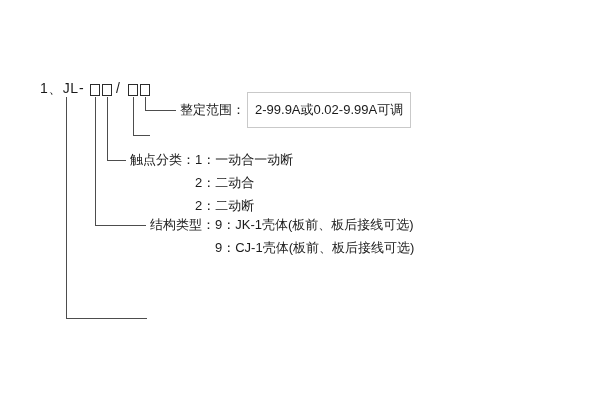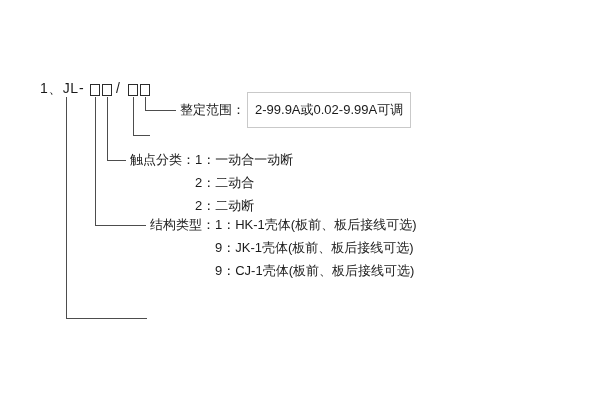--- a/index.html
+++ b/index.html
@@ -52,20 +52,19 @@
     <div class="items">
       <div class="item">1：一动合一动断</div>
       <div class="item">2：二动合</div>
       <div class="item">2：二动断</div>
     </div>
   </div>
 
   <div class="row listrow" style="left:150px; top:213px">
     <span class="lbl">结构类型：</span>
     <div class="items">
-      <div class="item">1：HK-1壳体(板前、板后接线可选)</div>
       <div class="item">9：JK-1壳体(板前、板后接线可选)</div>
       <div class="item">9：CJ-1壳体(板前、板后接线可选)</div>
     </div>
   </div>
 
 
 </div>
 
 </body></html>

